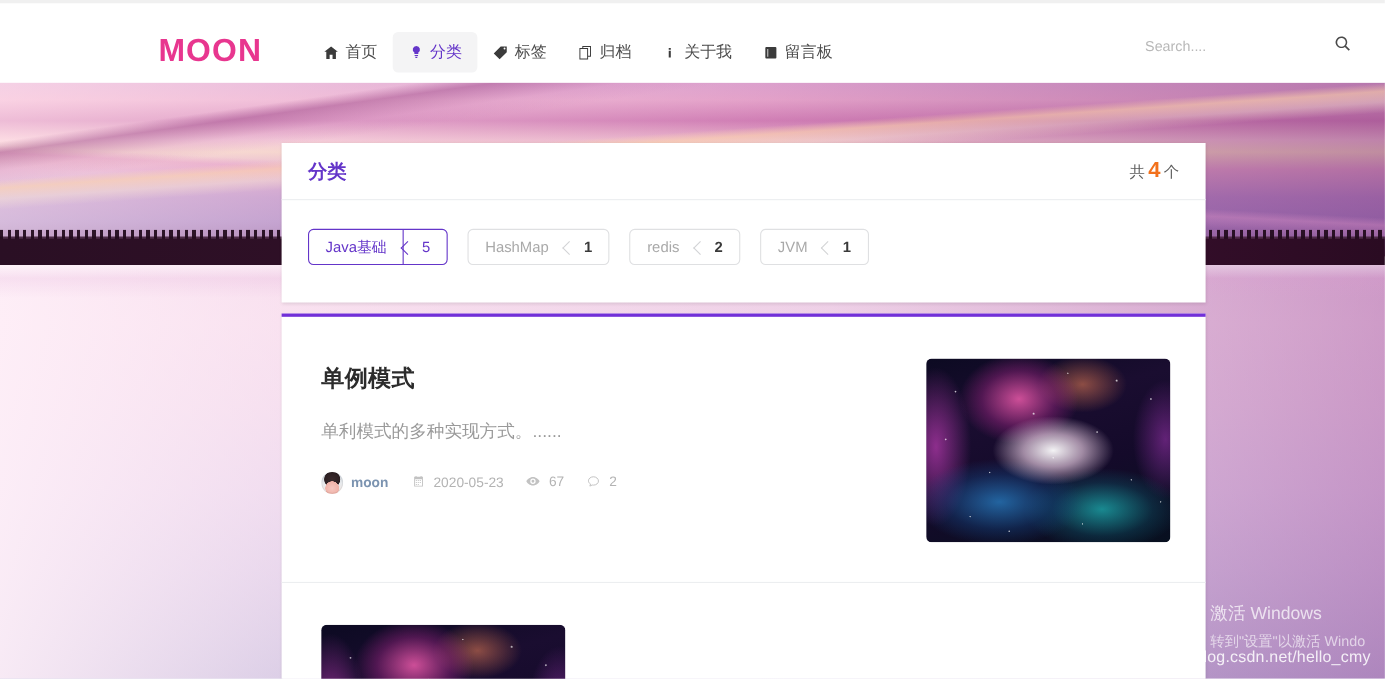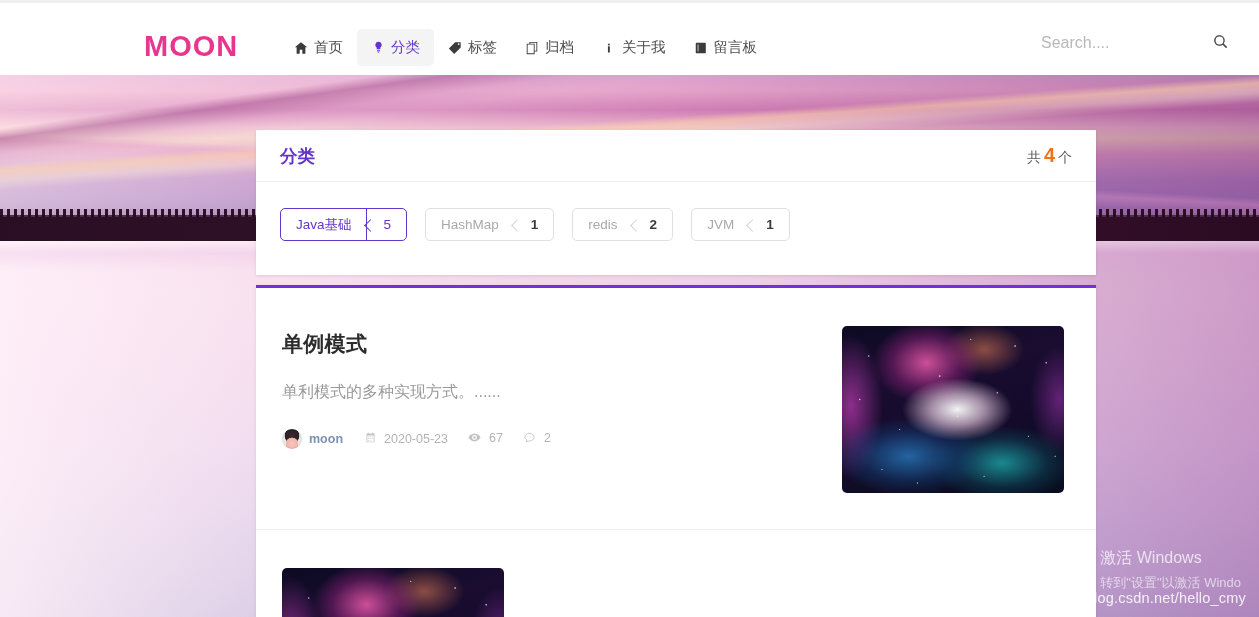--- a/index.html
+++ b/index.html
@@ -33,21 +33,21 @@
   .nav-item.active{ background:#f4f4f5; color:#6435c9; }
   .nav-item.active .ni-ico svg{ fill:#6435c9; }
   .nav-item .ni-ico svg{ fill:#3b3b3b; }
 
   .search-wrap{
     position:absolute; right:24px; top:25px;
     display:flex; align-items:center; gap:0px;
   }
   .search-input{
     border:none; outline:none; background:transparent;
-    width:170px; font-size:16px; color:#c2410c;
+    width:170px; font-size:13px; color:#c2410c;
     font-family:"Liberation Sans", sans-serif;
     text-align:left; padding:6px 4px;
   }
   .search-input::placeholder{ color:#b8b8b8; }
   .search-btn{
     background:transparent; border:none; cursor:pointer;
     padding:4px 6px; display:flex; align-items:center;
   }
 
   
@@ -159,21 +159,21 @@
   }
 
   
   .art-card{
     margin-top:10px; width:840px; background:#fff;
     border-top:3px solid #7230d8;
     box-shadow:0 1px 3px rgba(0,0,0,.10);
   }
   .art-row{
     display:flex; align-items:flex-start; justify-content:space-between;
-    padding:38px 32px 36px 26px;
+    padding:38px 32px 36px 36px;
     border-bottom:1px solid #eceef0;
     position:relative;
   }
   .art-left{ width:520px; padding-top:4px; }
   .art-title{ font-size:21px; font-weight:700; color:#2c2c2c; letter-spacing:.3px;}
   .art-desc{ margin-top:24px; font-size:16px; color:#9a9a9a; }
   .art-meta{
     margin-top:26px; display:flex; align-items:center; gap:0px;
     font-size:12.5px; color:#b3b3b3;
   }

